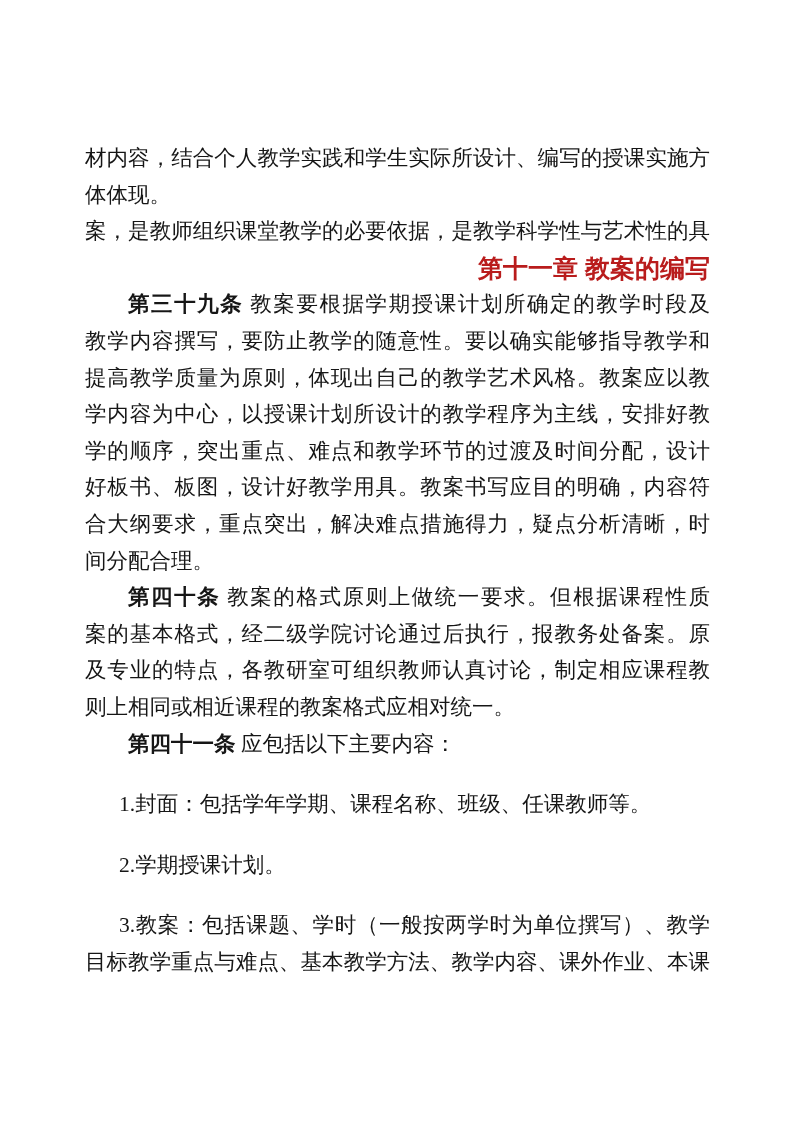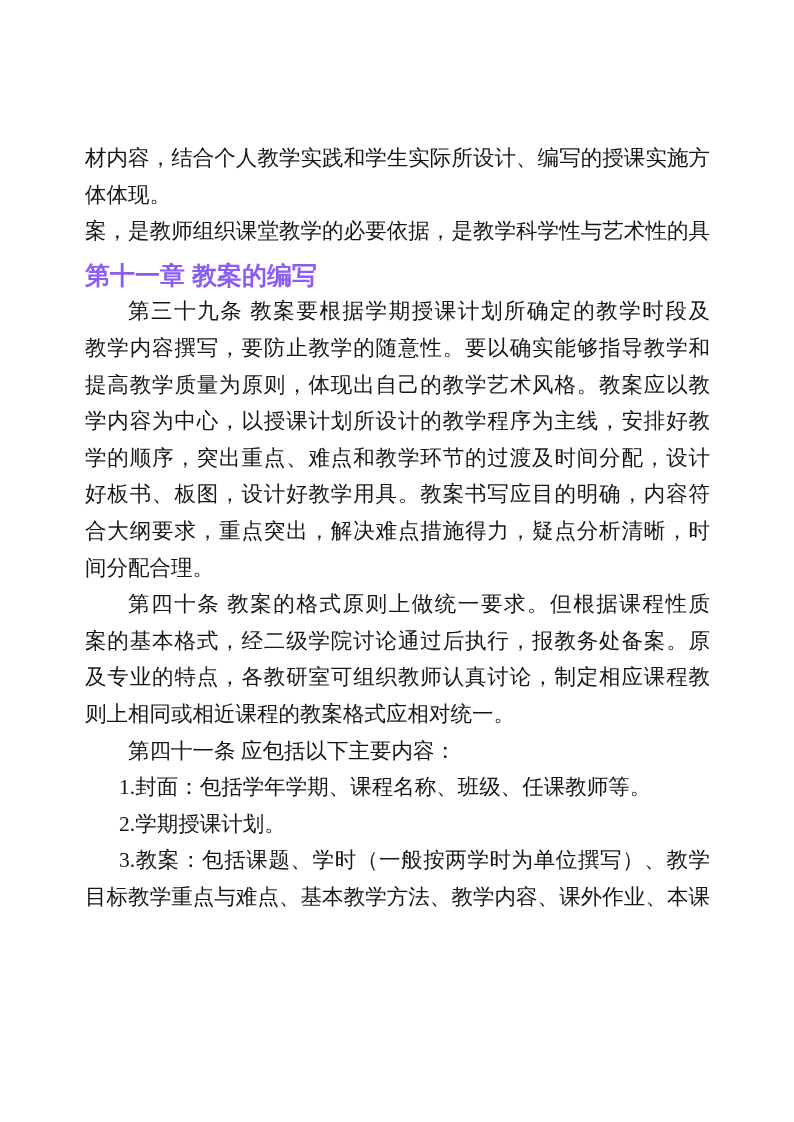--- a/index.html
+++ b/index.html
@@ -34,34 +34,33 @@
   .j {
     text-align-last: justify;
     -moz-text-align-last: justify;
   }
   
   .last {
     text-align-last: left;
     -moz-text-align-last: left;
   }
   .indent2 { padding-left: 43px; }     
-  .indent-num { padding-left: 34px; }  
+  .indent-num { padding-left: 34px; margin-top: 24px; }  
   .term {
-    font-weight: normal;
+    font-weight: bold;
     font-family: "Liberation Sans", "DejaVu Sans", sans-serif;
   }
   .heading {
-    margin-top: 7px;
     height: 36.6px;
     line-height: 36.6px;
     font-size: 25px;
     font-weight: bold;
-    text-align: left;
+    text-align: right;
     font-family: "Liberation Sans", "DejaVu Sans", sans-serif;
-    color: #8b5cf6;
+    color: #b91c1c;
   }
 </style>
 </head>
 <body>
 
 <div class="page">
   <div class="doc">
 
     <div class="line j">材内容，结合个人教学实践和学生实际所设计、编写的授课实施方</div>
     <div class="line last">体体现。</div>

